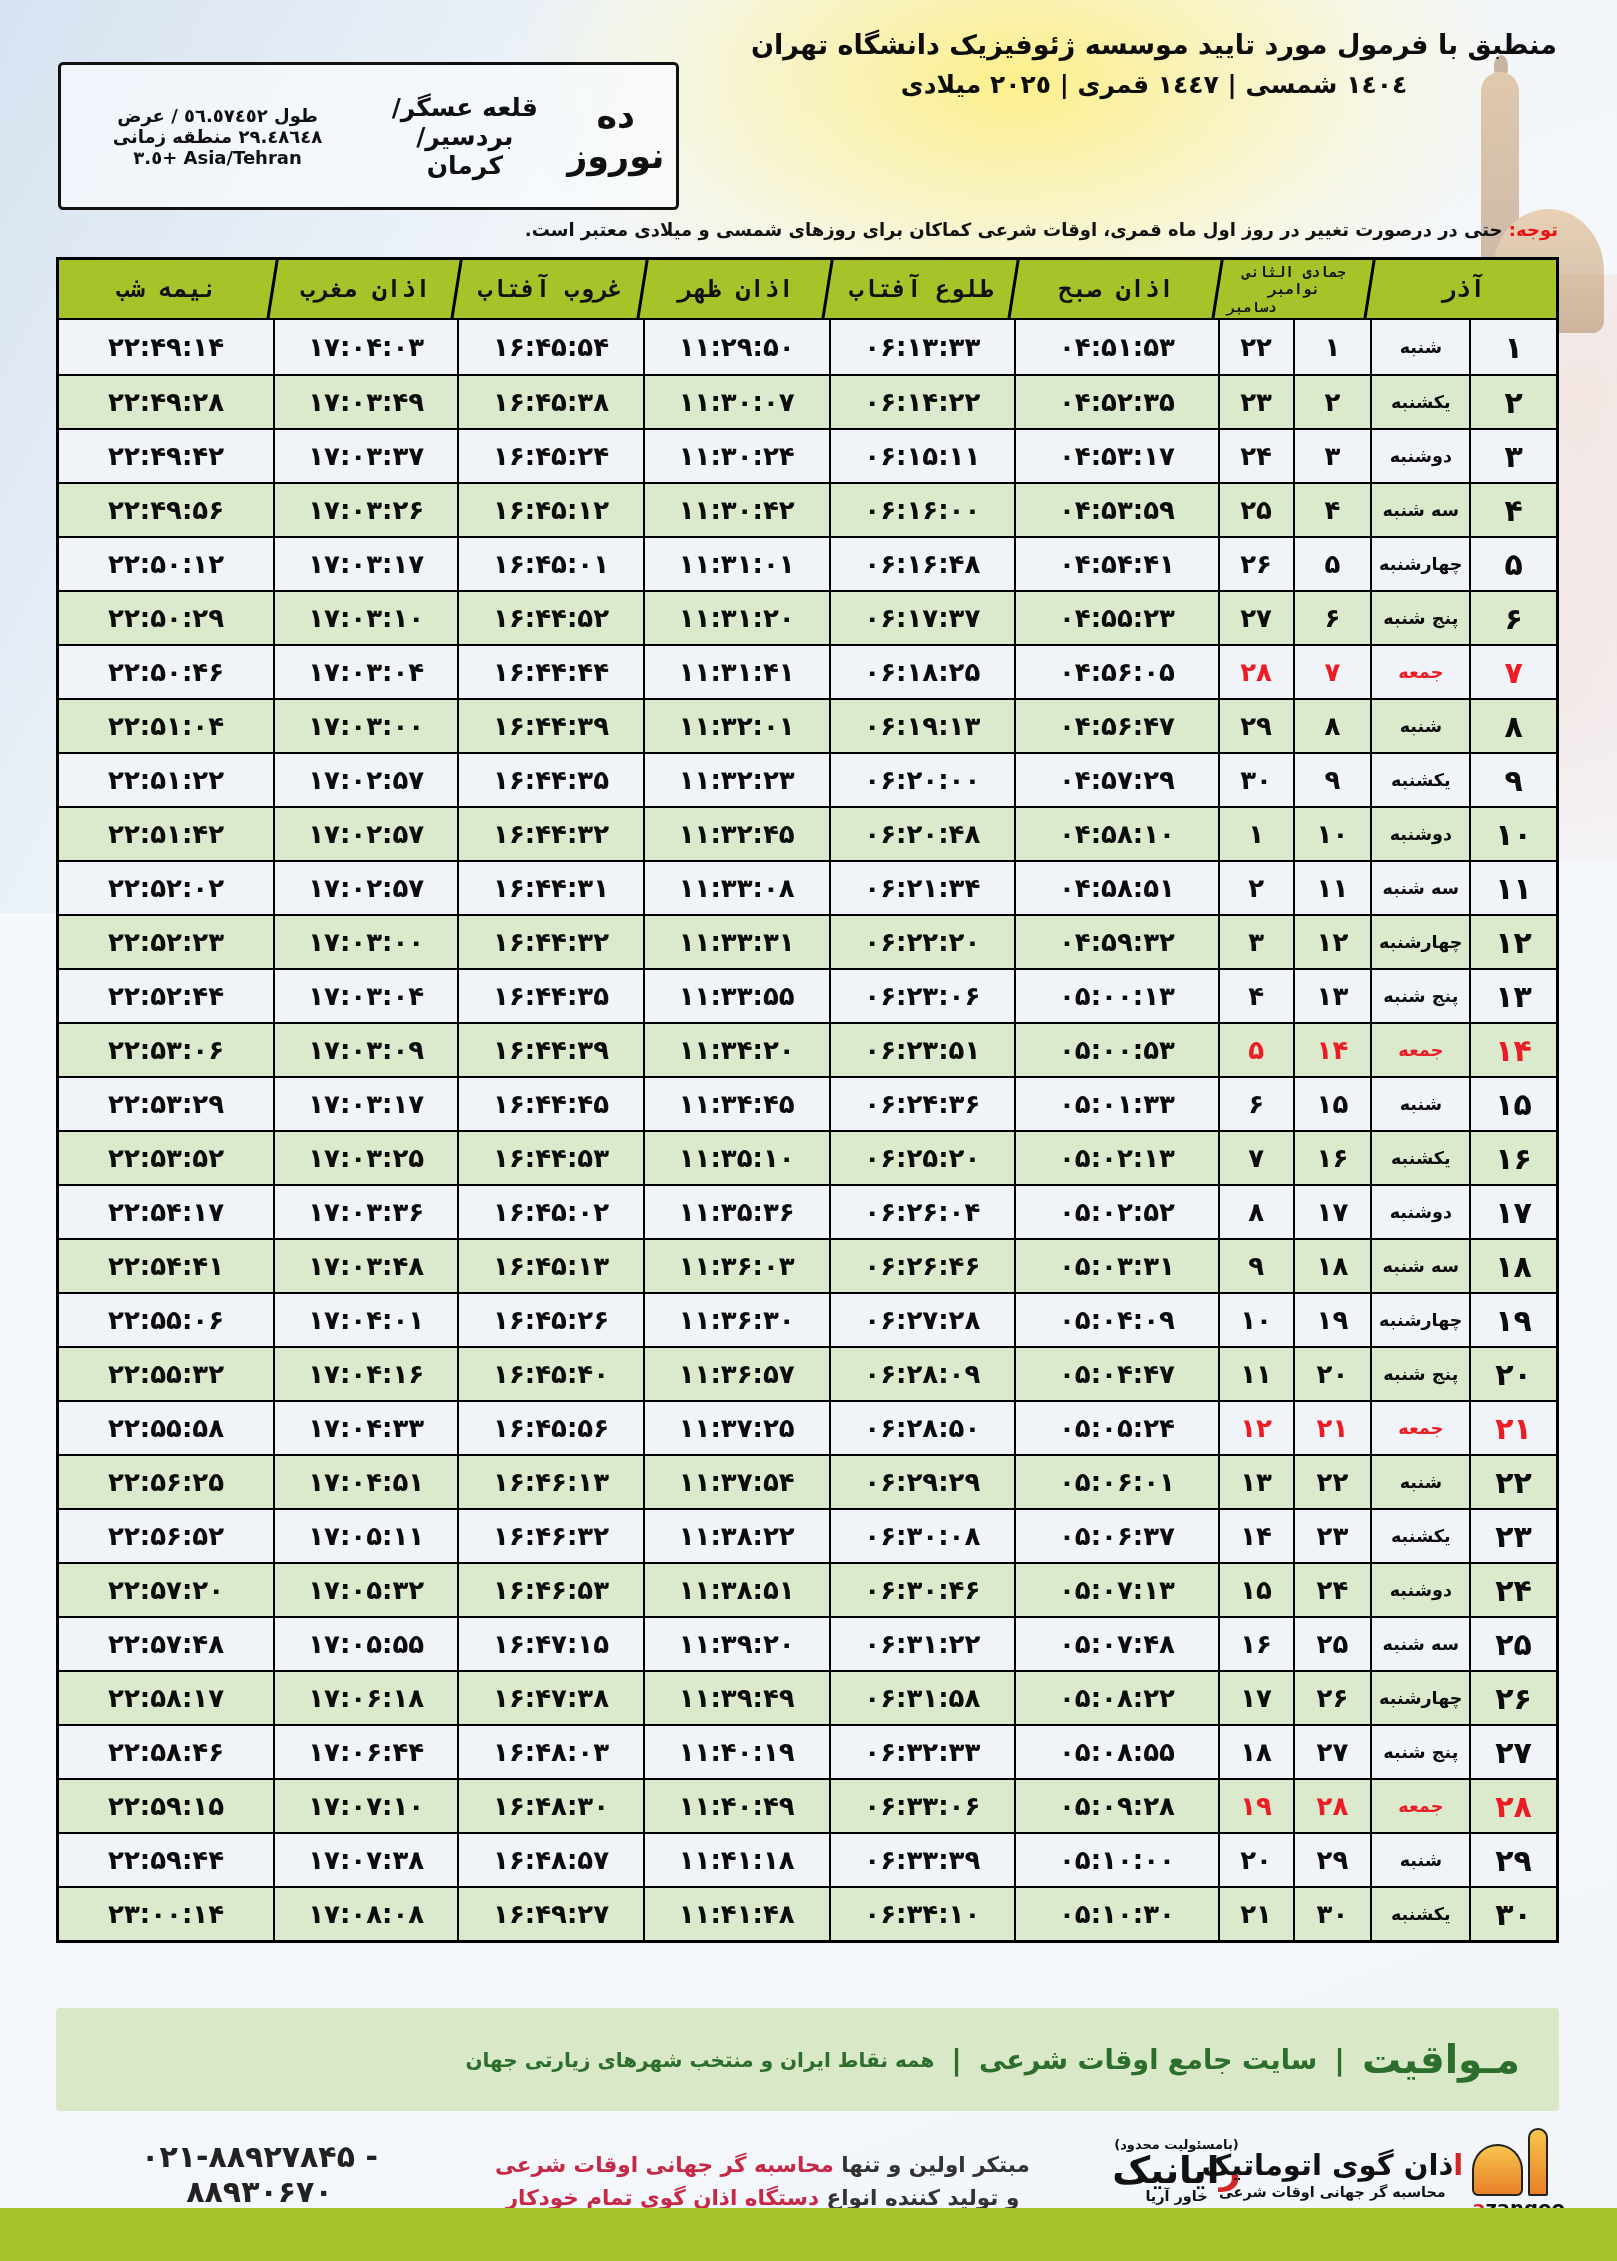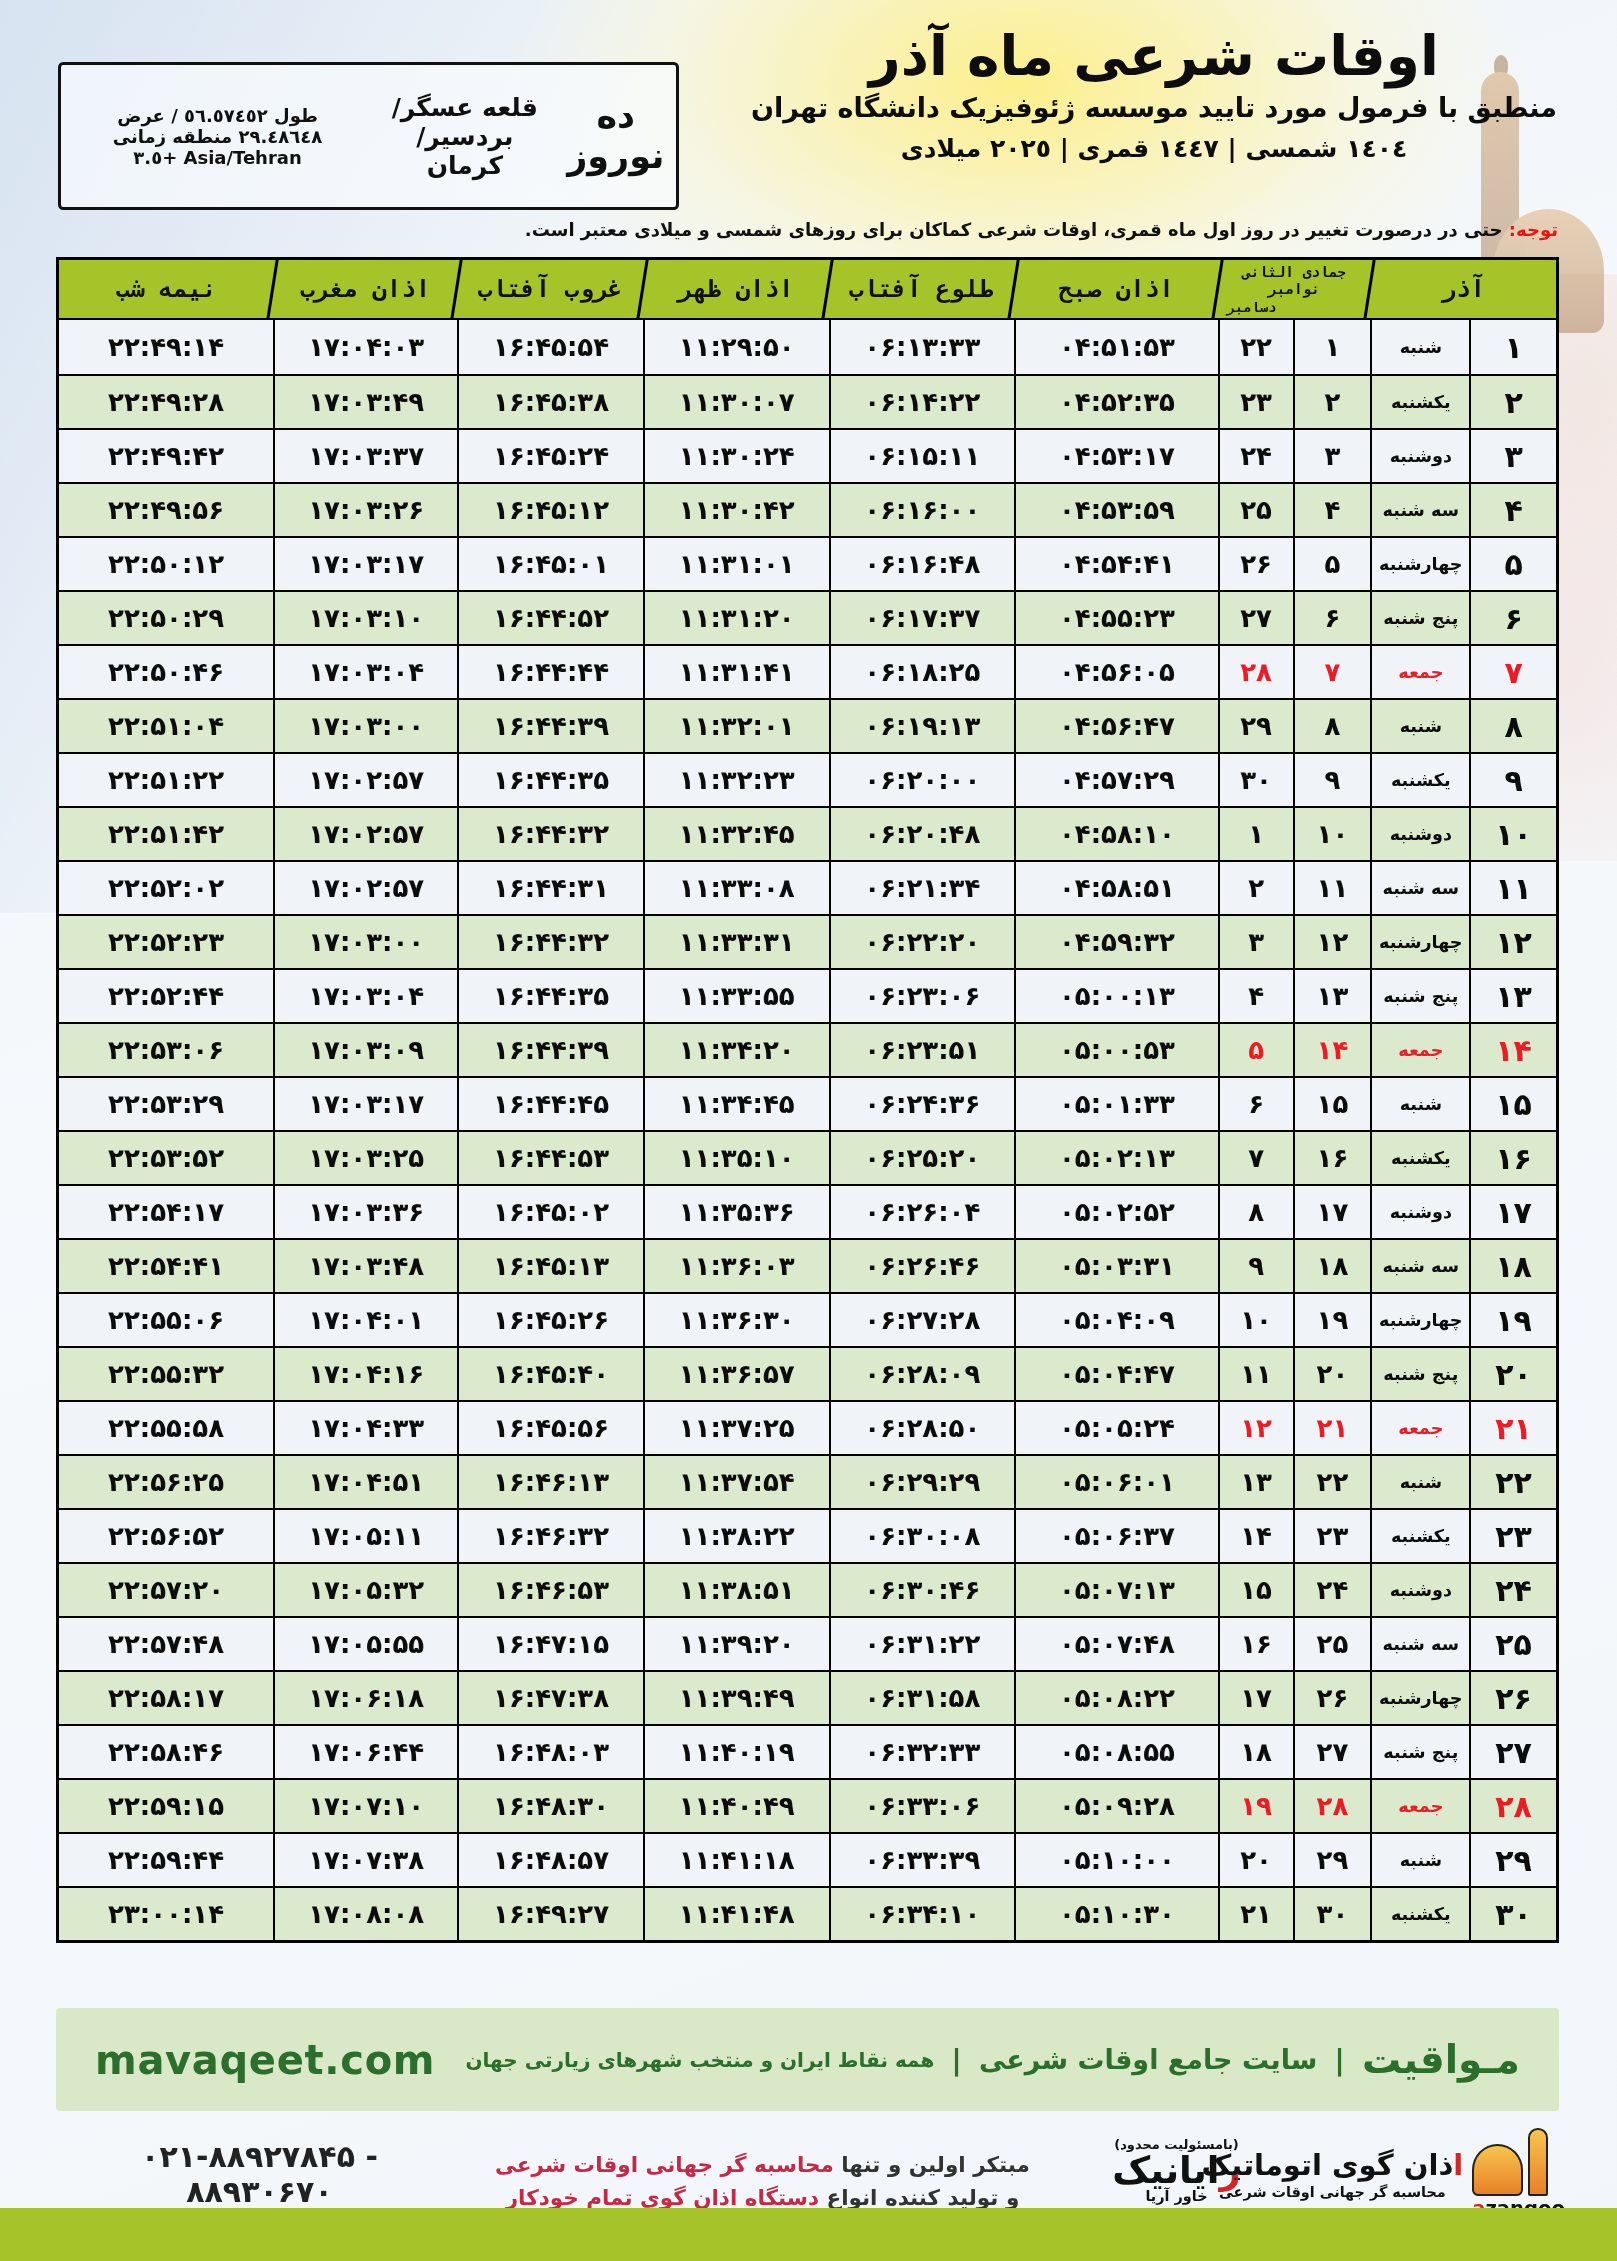--- a/index.html
+++ b/index.html
@@ -142,21 +142,20 @@
     <div class="dome"></div>
   </div>
 
   <div class="loc-box">
     <div class="loc-title">ده نوروز</div>
     <div class="loc-sub">قلعه عسگر/بردسیر/کرمان</div>
     <div class="loc-coords">طول ٥٦.٥٧٤٥٢ / عرض ٢٩.٤٨٦٤٨ منطقه زمانی Asia/Tehran +٣.٥</div>
   </div>
 
   <div class="main-head">
-    <div class="mh-title">اوقات شرعی ماه آذر</div>
     <div class="mh-sub">منطبق با فرمول مورد تایید موسسه ژئوفیزیک دانشگاه تهران</div>
     <div class="mh-dates">١٤٠٤ شمسی | ١٤٤٧ قمری | ٢٠٢٥ میلادی</div>
   </div>
 
   <div class="notice">
     <span class="notice-label">توجه:</span><span> حتی در درصورت تغییر در روز اول ماه قمری، اوقات شرعی کماکان برای روزهای شمسی و میلادی معتبر است.</span>
   </div>
 
   <div class="ptable">
     <div class="thead">
@@ -537,21 +536,20 @@
   </div>
 
   <div class="green-bar">
     <div class="gb-right">
       <span class="gb-brand">مـواقیت</span>
       <span class="gb-div">|</span>
       <span class="gb-desc">سایت جامع اوقات شرعی</span>
       <span class="gb-div">|</span>
       <span class="gb-cov">همه نقاط ایران و منتخب شهرهای زیارتی جهان</span>
     </div>
-    <div class="gb-domain">mavaqeet.com</div>
   </div>
 
   <div class="phone-cluster">
     <div class="phone">۰۲۱-۸۸۹۲۷۸۴۵ - ۸۸۹۳۰۶۷۰</div>
     <div class="website">www.azangoo.ir</div>
   </div>
 
   <div class="promo">
     <div><span class="black">مبتکر اولین و تنها </span><span class="red">محاسبه گر جهانی اوقات شرعی</span></div>
     <div><span class="black">و تولید کننده انواع </span><span class="red">دستگاه اذان گوی تمام خودکار ماهواره ای</span></div>

